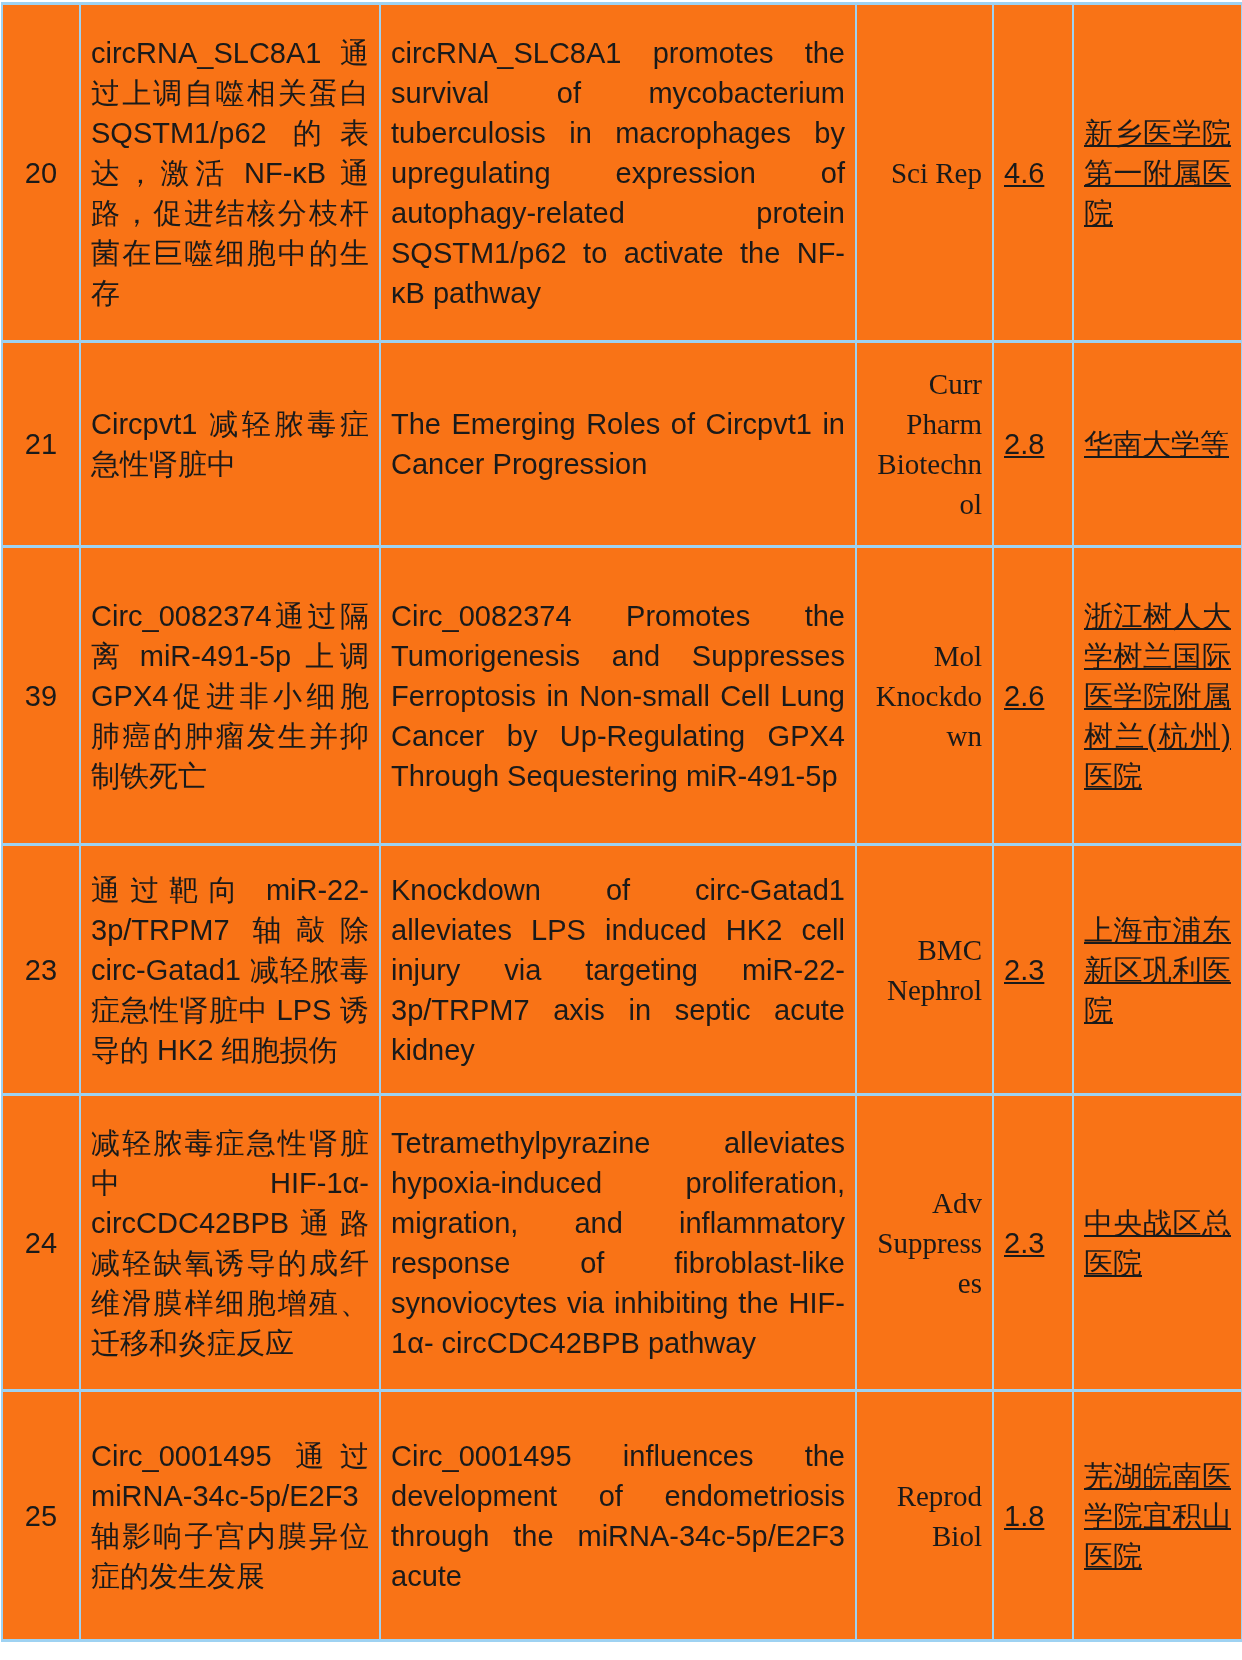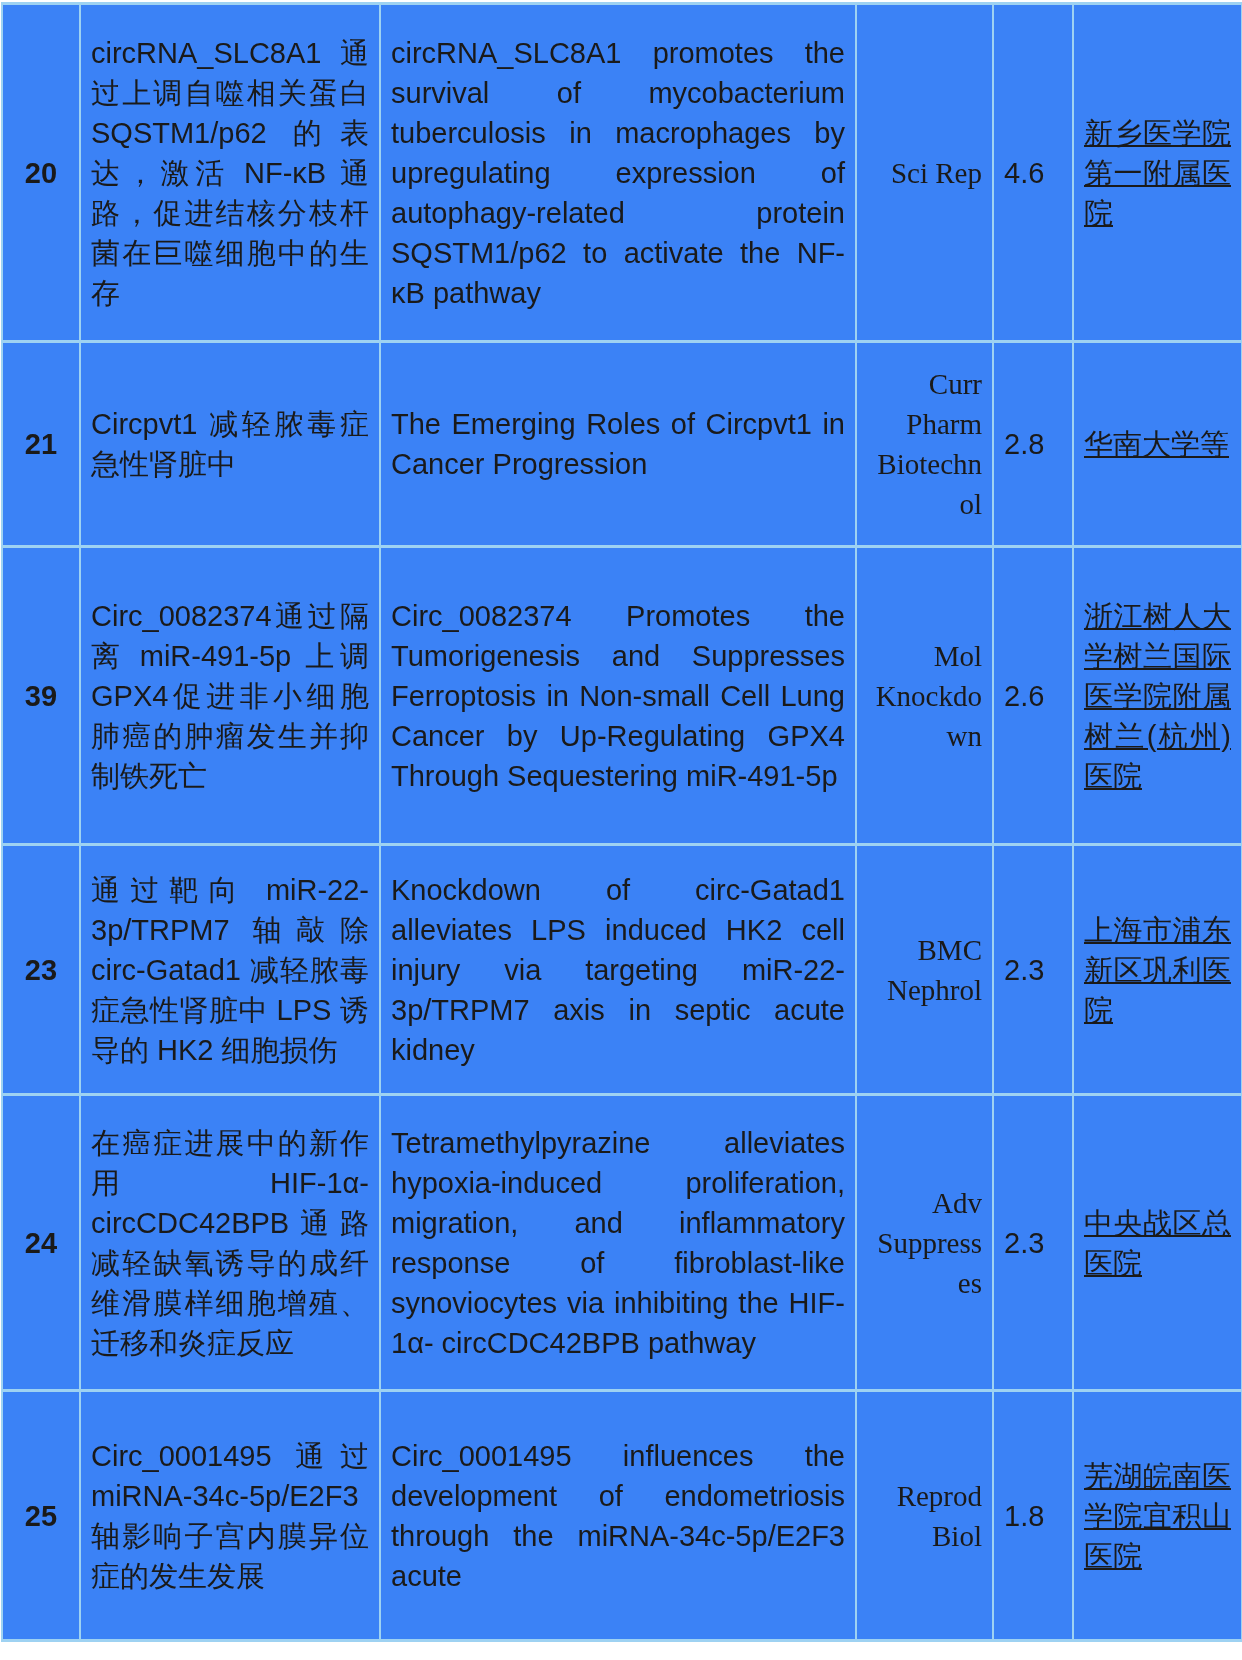--- a/index.html
+++ b/index.html
@@ -21,46 +21,46 @@
   }
   table.papers td {
     border-left: 2px solid #9ed2f2;
     border-right: 2px solid #9ed2f2;
     border-top: 3px solid #9ed2f2;
     border-bottom: 3px solid #9ed2f2;
     vertical-align: middle;
     padding: 8px 10px;
     font-size: 29px;
     line-height: 40px;
-    background: #3b82f6;
+    background: #f97316;
     overflow: hidden;
   }
   td.col-no {
     text-align: center;
     padding: 8px 4px;
-    font-weight: bold;
   }
   td.col-cn {
     text-align: justify;
     text-align-last: left;
     padding-left: 12px;
   }
   td.col-en {
     text-align: justify;
     text-align-last: left;
     padding-left: 9px;
   }
   td.col-journal {
     text-align: right;
     overflow-wrap: anywhere;
     word-break: break-word;
     font-family: Liberation Serif, serif;
   }
   td.col-if {
     text-align: left;
+    text-decoration: underline;
   }
   td.col-inst {
     text-align: justify;
     text-align-last: left;
     text-decoration: underline;
   }
   
   tr.row-0 { height: 338px; }
   tr.row-1 { height: 205px; }
   tr.row-2 { height: 298px; }
@@ -109,21 +109,21 @@
         <tr class="row-3">
     <td class="col-no">23</td>
     <td class="col-cn">通过靶向 miR-22-3p/TRPM7 轴敲除 circ-Gatad1 减轻脓毒症急性肾脏中 LPS 诱导的 HK2 细胞损伤</td>
     <td class="col-en">Knockdown of circ-Gatad1 alleviates LPS induced HK2 cell injury via targeting miR-22-3p/TRPM7 axis in septic acute kidney</td>
     <td class="col-journal">BMC Nephrol</td>
     <td class="col-if">2.3</td>
     <td class="col-inst">上海市浦东新区巩利医院</td>
   </tr>
         <tr class="row-4">
     <td class="col-no">24</td>
-    <td class="col-cn">在癌症进展中的新作用 HIF-1α-circCDC42BPB通路减轻缺氧诱导的成纤维滑膜样细胞增殖、迁移和炎症反应</td>
+    <td class="col-cn">减轻脓毒症急性肾脏中 HIF-1α-circCDC42BPB通路减轻缺氧诱导的成纤维滑膜样细胞增殖、迁移和炎症反应</td>
     <td class="col-en">Tetramethylpyrazine alleviates hypoxia-induced proliferation, migration, and inflammatory response of fibroblast-like synoviocytes via inhibiting the HIF-1α- circCDC42BPB pathway</td>
     <td class="col-journal">Adv Suppresses</td>
     <td class="col-if">2.3</td>
     <td class="col-inst">中央战区总医院</td>
   </tr>
         <tr class="row-5">
     <td class="col-no">25</td>
     <td class="col-cn">Circ_0001495 通过 miRNA-34c-5p/E2F3轴影响子宫内膜异位症的发生发展</td>
     <td class="col-en">Circ_0001495 influences the development of endometriosis through the miRNA-34c-5p/E2F3 acute</td>
     <td class="col-journal">Reprod Biol</td>

